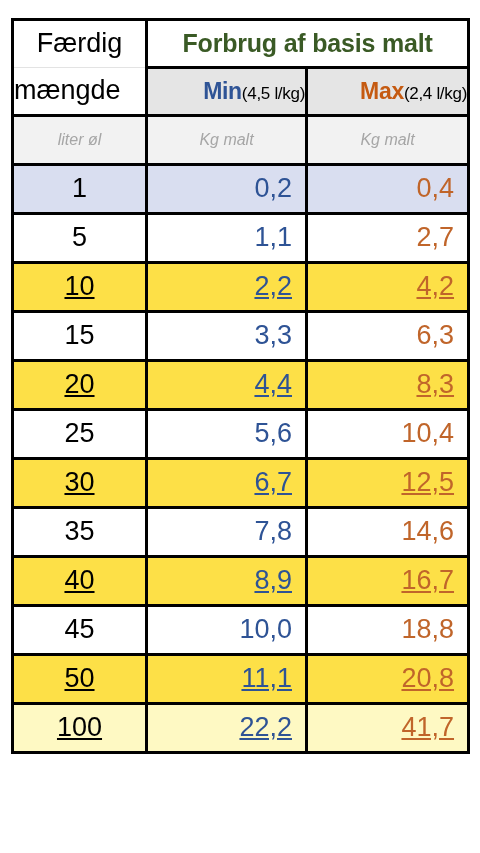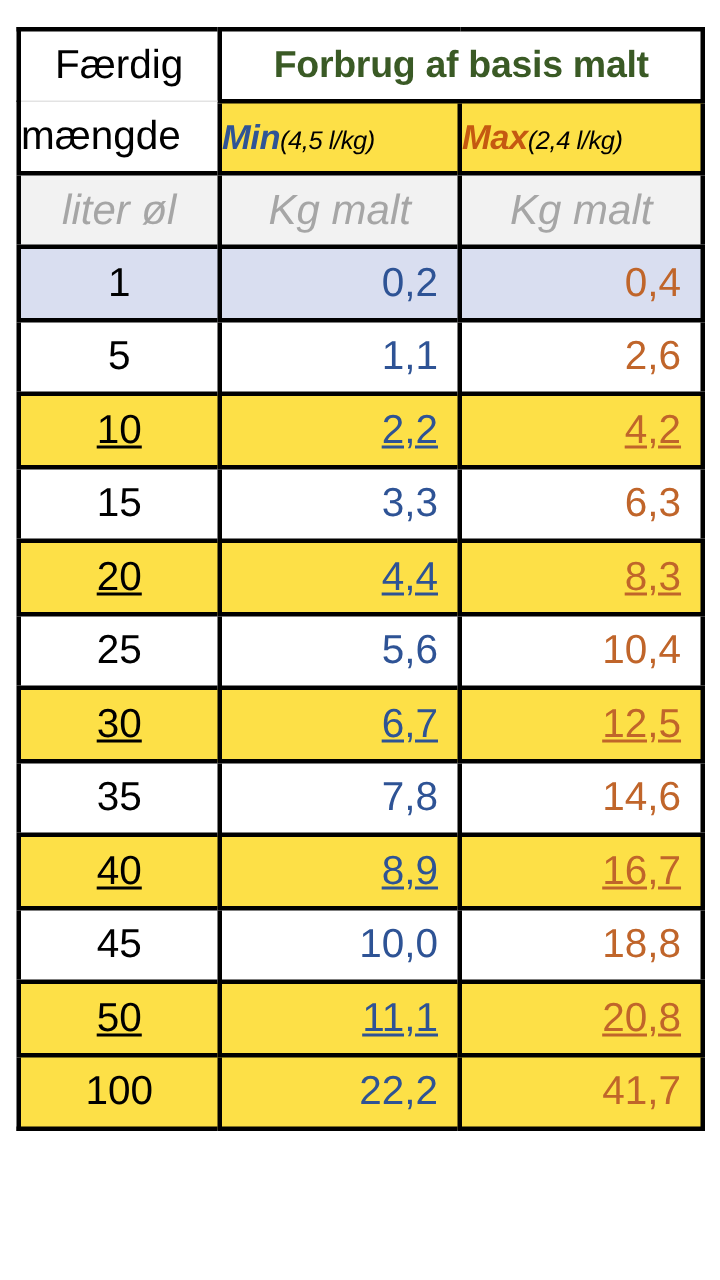--- a/index.html
+++ b/index.html
@@ -74,45 +74,44 @@
   .cell-group-title {
     text-align: center;
     font-size: 25px;
     font-weight: bold;
     color: #3a5a25;
     background: #ffffff;
     letter-spacing: -0.2px;
   }
 
   .cell-minmax {
-    text-align: left;
-    background: #fde047;
+    text-align: right;
+    background: #e5e5e5;
     white-space: nowrap;
     font-size: 16px;
     color: #000000;
-    font-style: italic;
   }
   .cell-minmax .mm-label {
     font-size: 23px;
     font-weight: bold;
     letter-spacing: -0.3px;
   }
   .cell-minmax .mm-label.min { color: #2f5496; }
   .cell-minmax .mm-label.max { color: #c55a11; }
   .cell-minmax .mm-unit {
     font-size: 17px;
     color: #000000;
     letter-spacing: -0.3px;
   }
 
   
   .unit-row { height: 49px; }
   .cell-unit {
     text-align: center;
-    font-size: 28px;
+    font-size: 16px;
     font-style: italic;
     color: #a6a6a6;
     background: #f2f2f2;
   }
 
   
   .data-row { height: 49px; }
 
   .cell-liter {
     text-align: center;
@@ -132,21 +131,21 @@
     font-size: 27px;
     color: #c0652a;
     padding-right: 13px;
     padding-bottom: 2px;
   }
 
   
   tr.fill-white  td { background: #ffffff; }
   tr.fill-light  td { background: #fde047; text-decoration: underline; }
   tr.fill-first  td { background: #d9def0; }
-  tr.fill-strong td { background: #fde047; }
+  tr.fill-strong td { background: #fef9c3; text-decoration: underline; }
 </style>
 </head>
 <body>
 
 <div id="table-wrap">
   <table class="malt-table">
     <colgroup>
       <col class="c-liter">
       <col class="c-min">
       <col class="c-max">
@@ -175,21 +174,21 @@
       </tr>
 
     <tr class="data-row fill-first">
           <td class="cell-liter hsep-top">1</td>
           <td class="cell-min vsep-left hsep-top">0,2</td>
           <td class="cell-max vsep-left hsep-top">0,4</td>
         </tr>
         <tr class="data-row fill-white">
           <td class="cell-liter hsep-top">5</td>
           <td class="cell-min vsep-left hsep-top">1,1</td>
-          <td class="cell-max vsep-left hsep-top">2,6</td>
+          <td class="cell-max vsep-left hsep-top">2,7</td>
         </tr>
         <tr class="data-row fill-light">
           <td class="cell-liter hsep-top">10</td>
           <td class="cell-min vsep-left hsep-top">2,2</td>
           <td class="cell-max vsep-left hsep-top">4,2</td>
         </tr>
         <tr class="data-row fill-white">
           <td class="cell-liter hsep-top">15</td>
           <td class="cell-min vsep-left hsep-top">3,3</td>
           <td class="cell-max vsep-left hsep-top">6,3</td>

